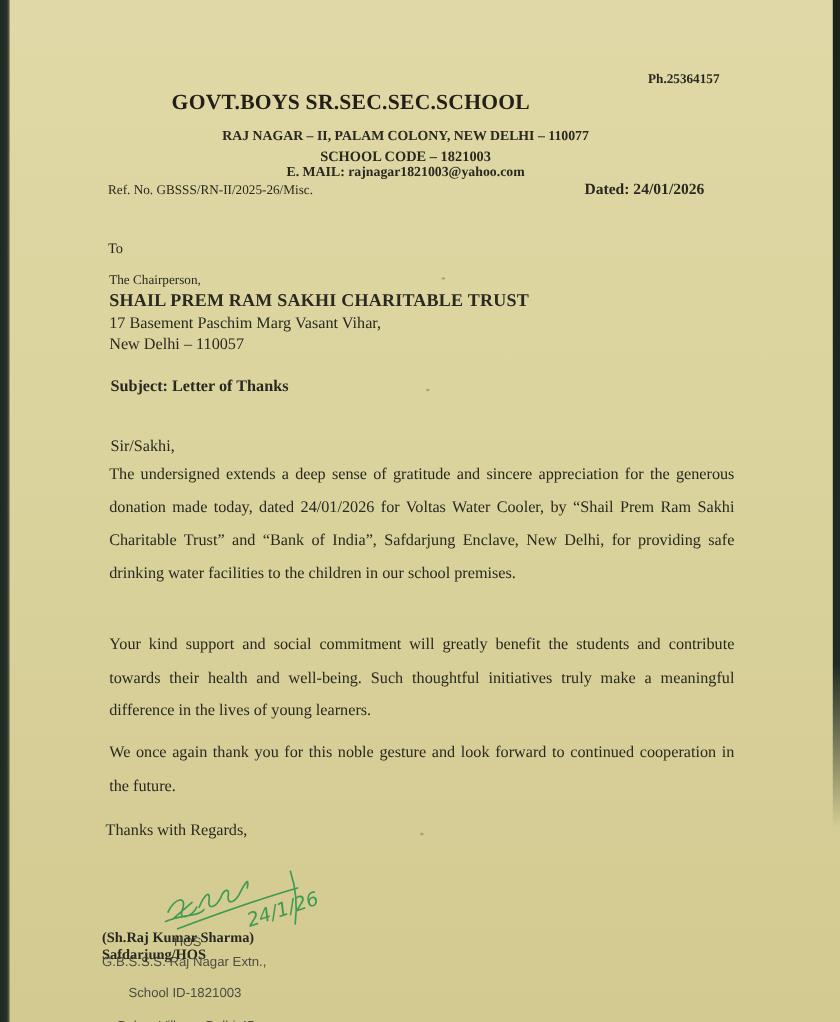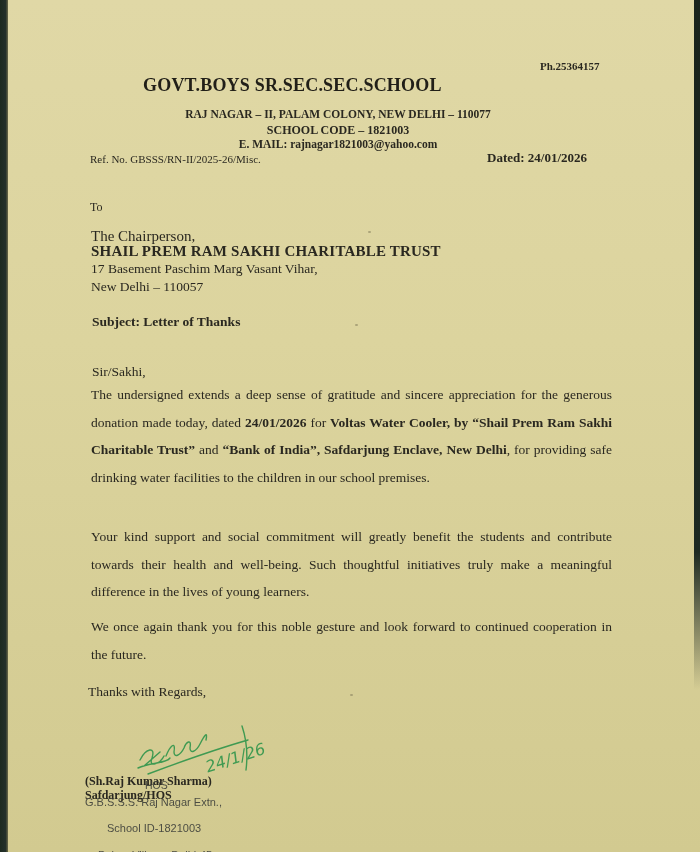--- a/index.html
+++ b/index.html
@@ -56,41 +56,41 @@
   .ref {
     left: 90px; top: 153px;
     font-size: 11px; font-weight: normal;
   }
   .dated {
     left: 487px; top: 150px;
     font-size: 13px; font-weight: bold;
   }
 
   .to { left: 90px; top: 200px; font-size: 12px; }
-  .rec1 { left: 91px; top: 228px; font-size: 15px; }
+  .rec1 { left: 91px; top: 228px; font-size: 11px; }
   .rec2 { left: 91px; top: 243px; font-size: 15px; font-weight: bold; letter-spacing: 0.2px; }
   .rec3 { left: 91px; top: 261px; font-size: 13.5px; }
   .rec4 { left: 91px; top: 279px; font-size: 13.5px; }
   .subject { left: 92px; top: 314px; font-size: 13.5px; font-weight: bold; }
 
   .salutation { left: 92px; top: 364px; font-size: 13.5px; }
 
   .para {
     position: absolute;
     left: 91px;
     width: 521px;
     font-size: 13.5px;
     line-height: 27.5px;
     text-align: justify;
     text-align-last: left;
   }
   .para1 { top: 381px; }
   .para2 { top: 523px; line-height: 27.5px; }
   .para3 { top: 613px; }
-  .para b { font-weight: bold; }
+  .para b { font-weight: normal; }
 
   .closing { left: 88px; top: 684px; font-size: 13.5px; }
 
   .sig-name { left: 85px; top: 774px; font-size: 12px; font-weight: bold; }
   .sig-title { left: 85px; top: 788px; font-size: 12px; font-weight: bold; }
 
   .stamp {
     position: absolute;
     font-family: "Liberation Sans", "DejaVu Sans", sans-serif;
     color: #3d3f3a;

